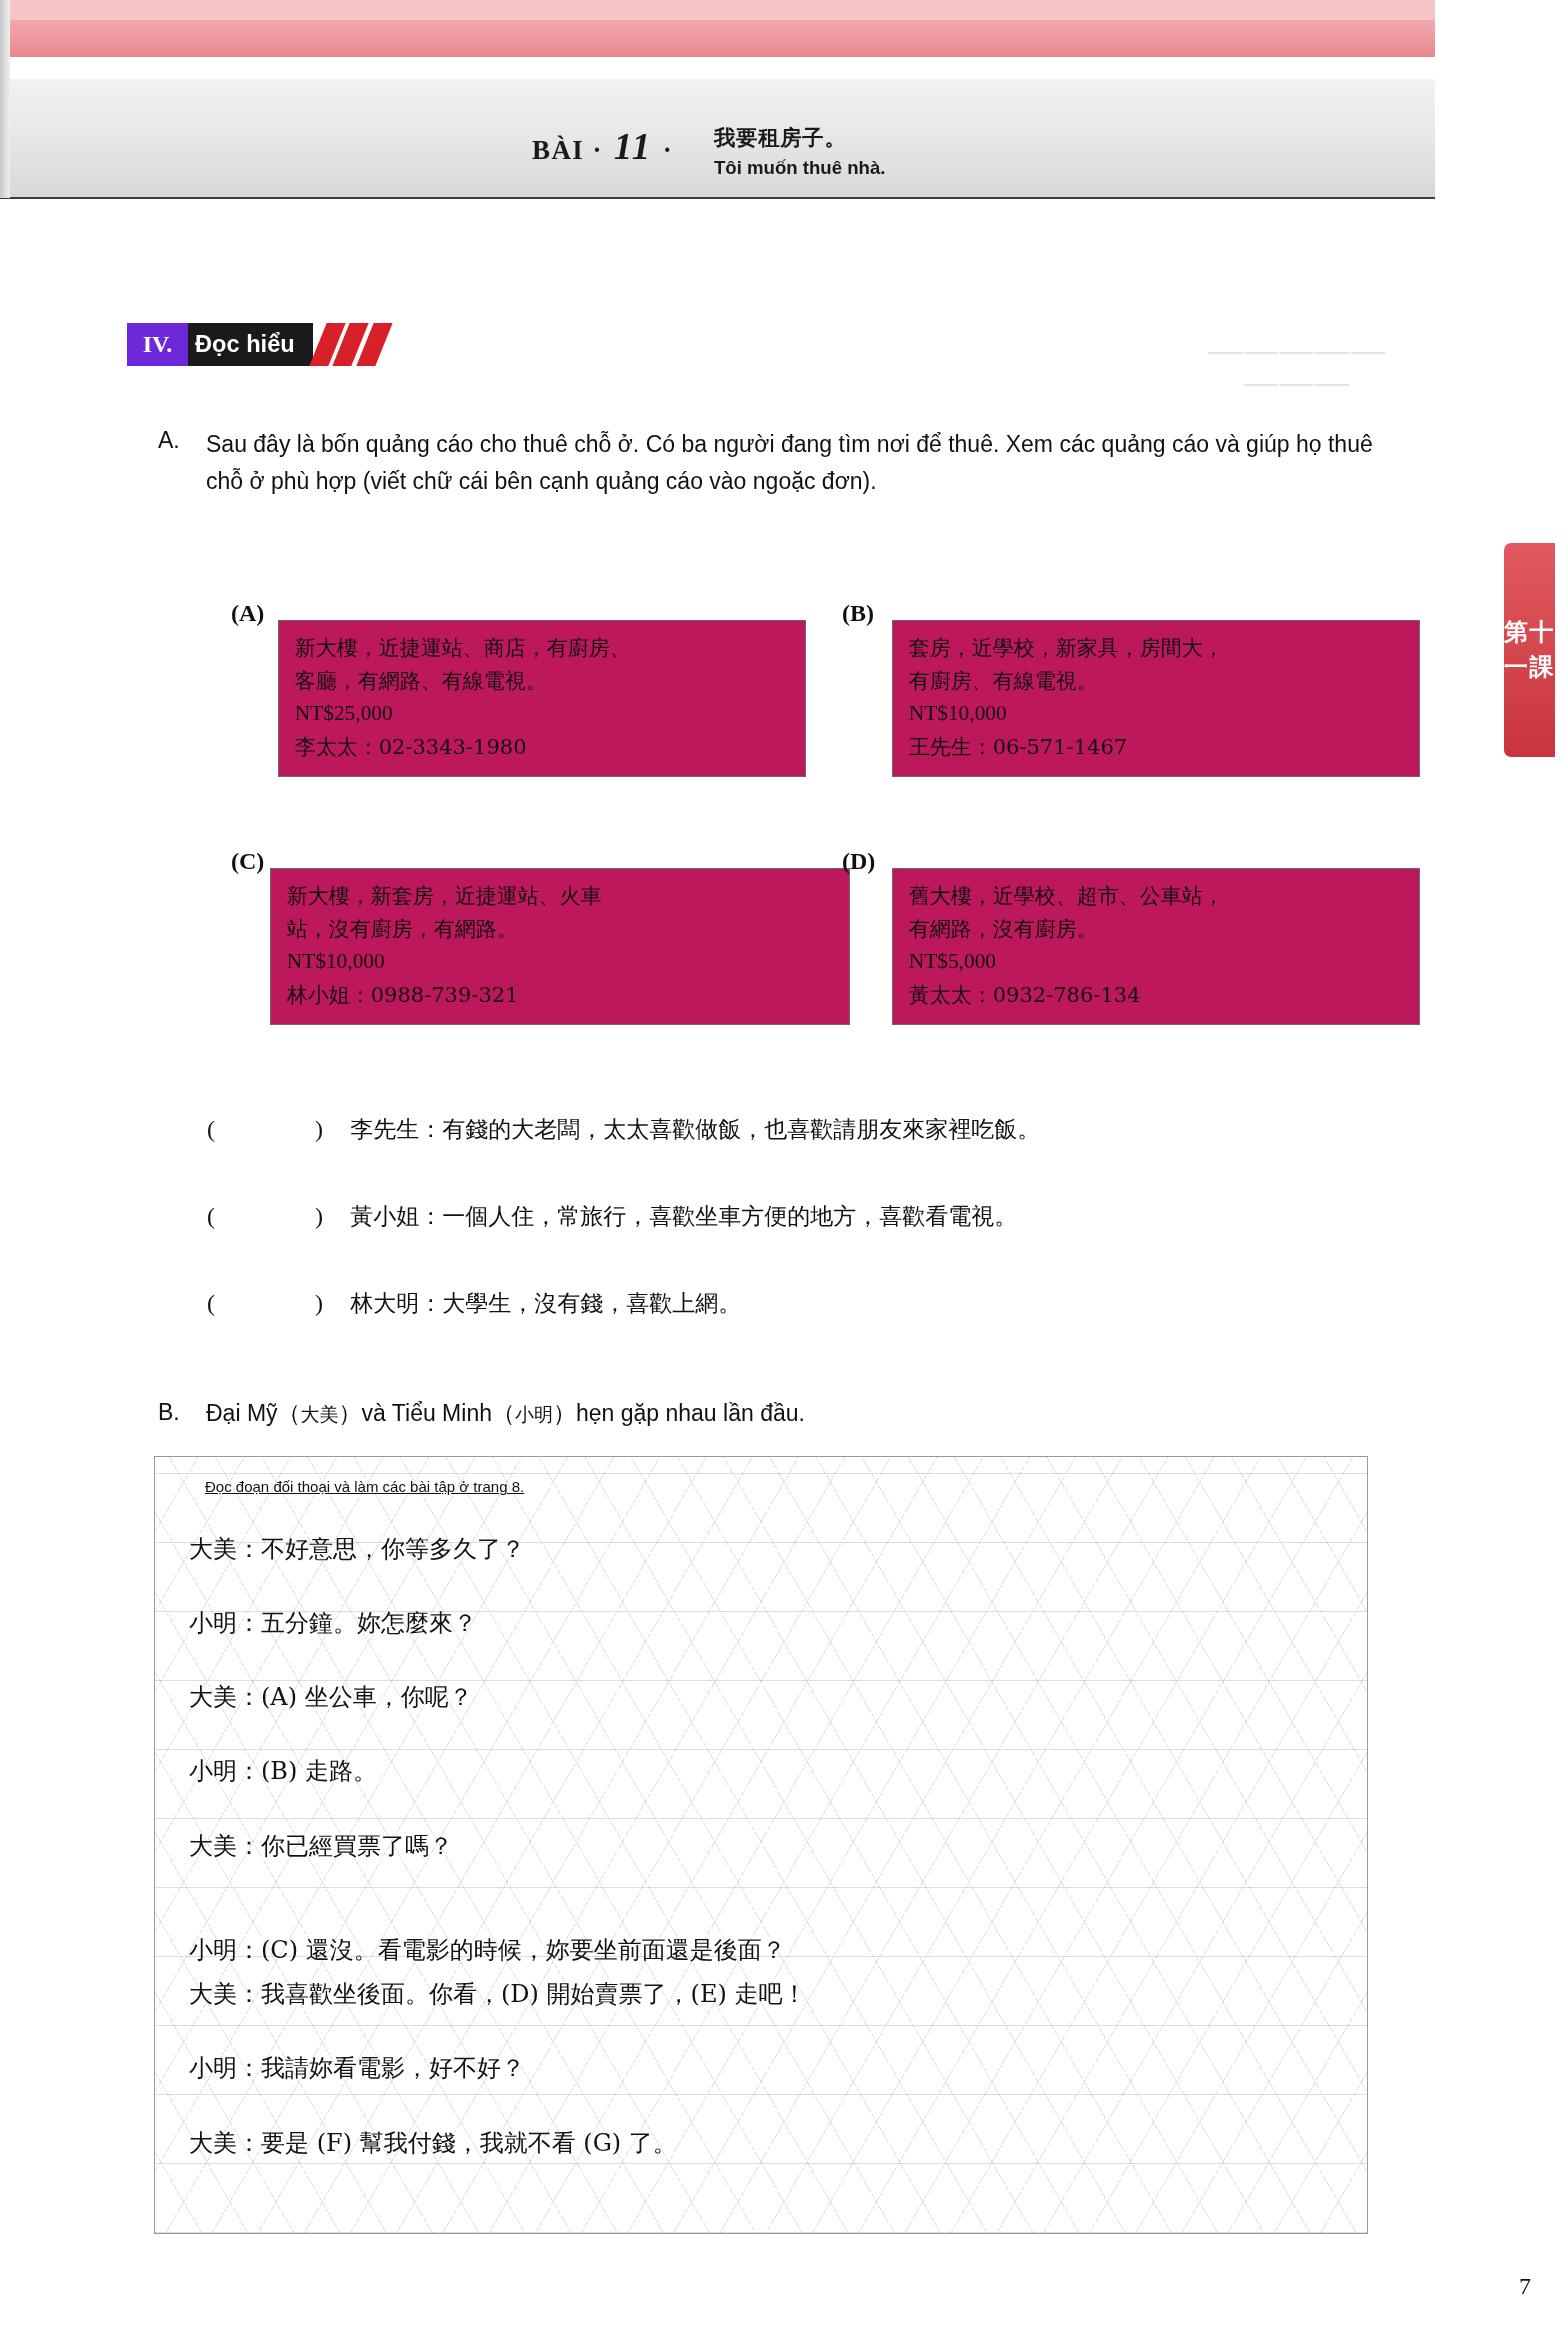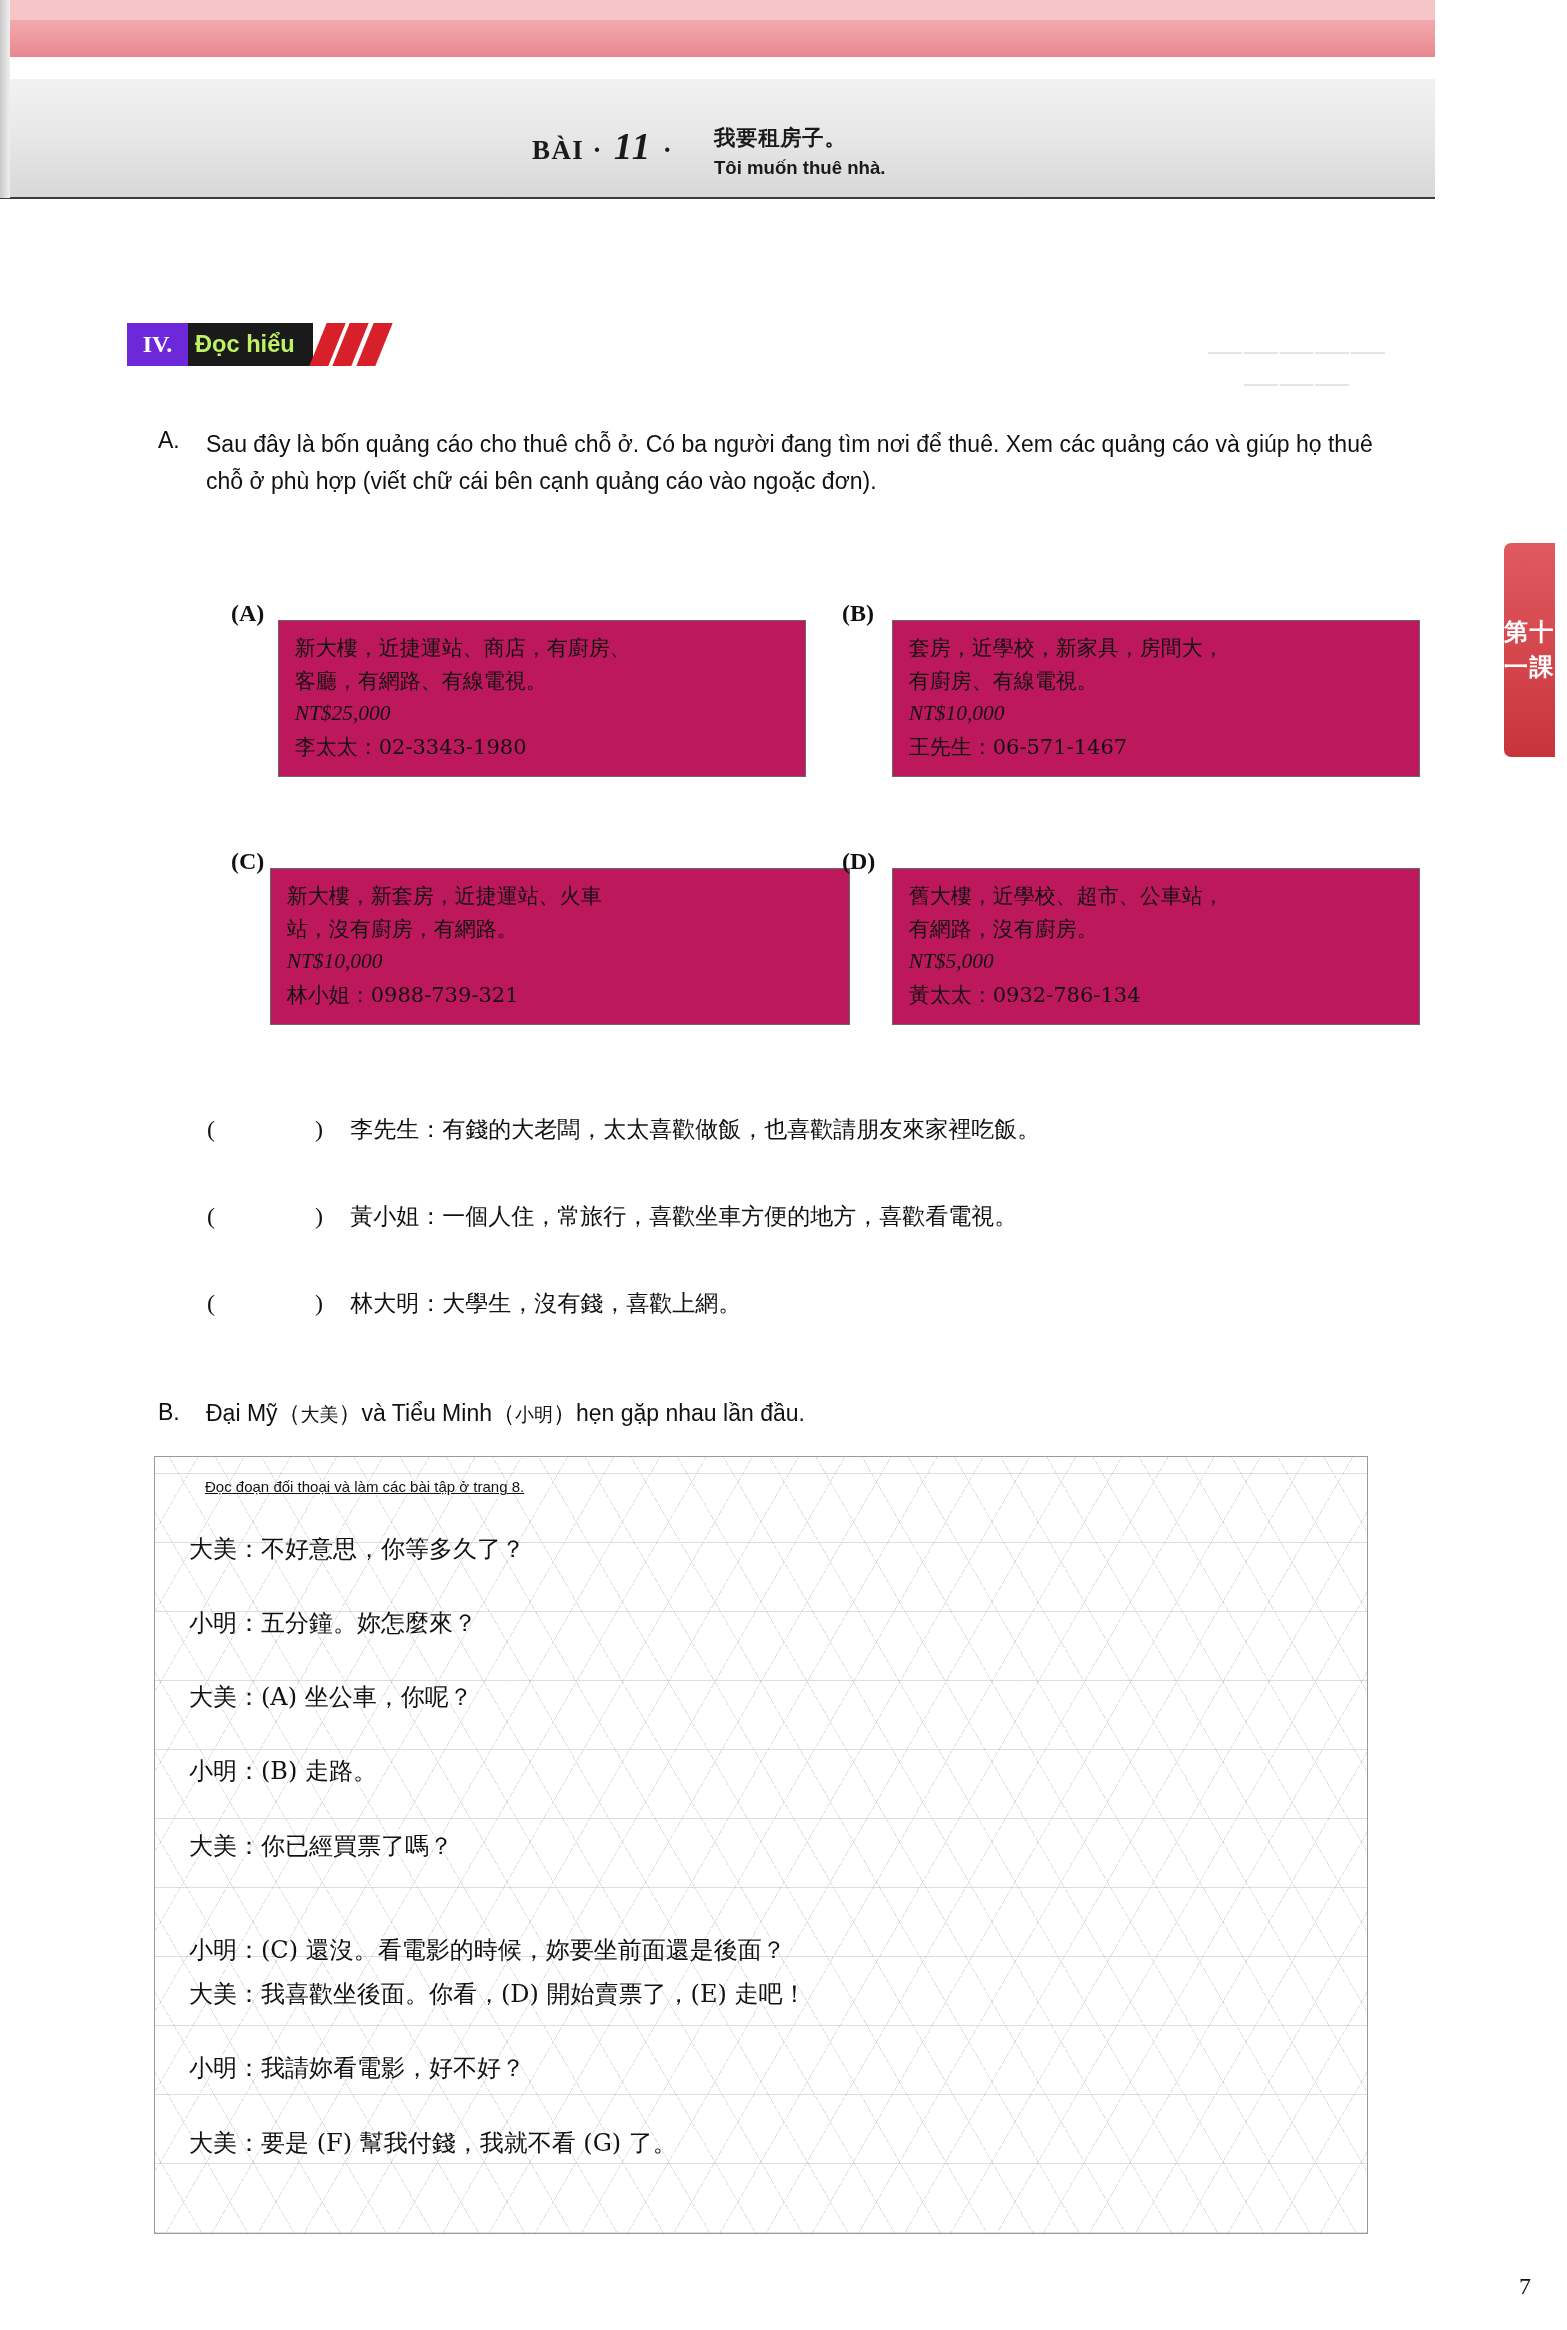--- a/index.html
+++ b/index.html
@@ -149,21 +149,21 @@
     color: #ffffff;
     font-family: "Liberation Serif", serif;
     font-size: 24px;
     font-weight: bold;
     padding: 0 15.7px;
     display: flex;
     align-items: center;
   }
   .sec-label {
     background: #1a1a1a;
-    color: #bef264;
+    color: #ffffff;
     font-size: 23.6px;
     font-weight: bold;
     padding: 0 18.6px 0 7.1px;
     display: flex;
     align-items: center;
   }
   .sec-arrows {
     display: flex;
     align-items: center;
     margin-left: 4.3px;
@@ -211,21 +211,20 @@
     padding: 11.4px 15.7px 13px 15.7px;
     box-sizing: border-box;
     font-family: "DejaVu Serif", serif;
     font-size: 21px;
     line-height: 1.55;
     color: #111;
   }
   .ad-box .money {
     font-family: "Liberation Serif", serif;
     font-size: 21.4px;
-    font-style: italic;
   }
 
   
   .person-line {
     position: absolute;
     font-family: "DejaVu Serif", serif;
     font-size: 23px;
     color: #111;
     white-space: nowrap;
   }

